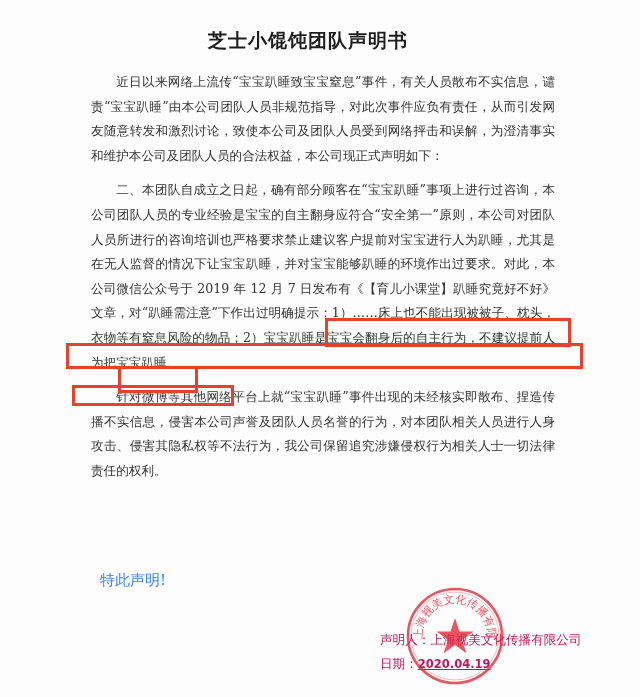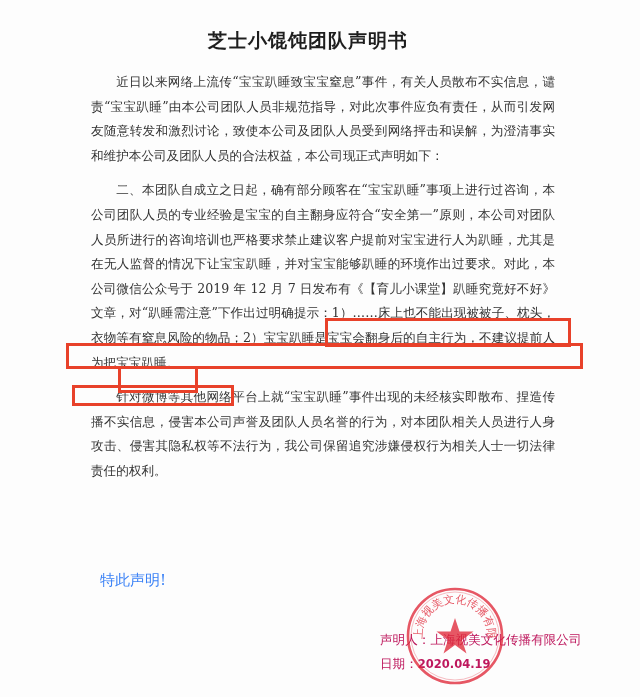--- a/index.html
+++ b/index.html
@@ -56,21 +56,21 @@
       margin-top: 8px;
     }
     .signer {
       position: absolute;
       left: 380px;
       top: 628px;
       font-size: 12.6px;
       line-height: 24px;
       color: #be185d;
     }
-    .signer .date-val { font-weight: bold; font-family: "DejaVu Sans", "Liberation Sans", sans-serif; font-size: 11.5px; }
+    .signer .date-val { font-weight: bold; font-family: "DejaVu Sans", "Liberation Sans", sans-serif; font-size: 11.5px; text-decoration: underline; }
     .redbox {
       position: absolute;
       border: 3px solid #e8412a;
       box-sizing: border-box;
       pointer-events: none;
     }
     .stamp {
       position: absolute;
       left: 405px;
       top: 586px;

